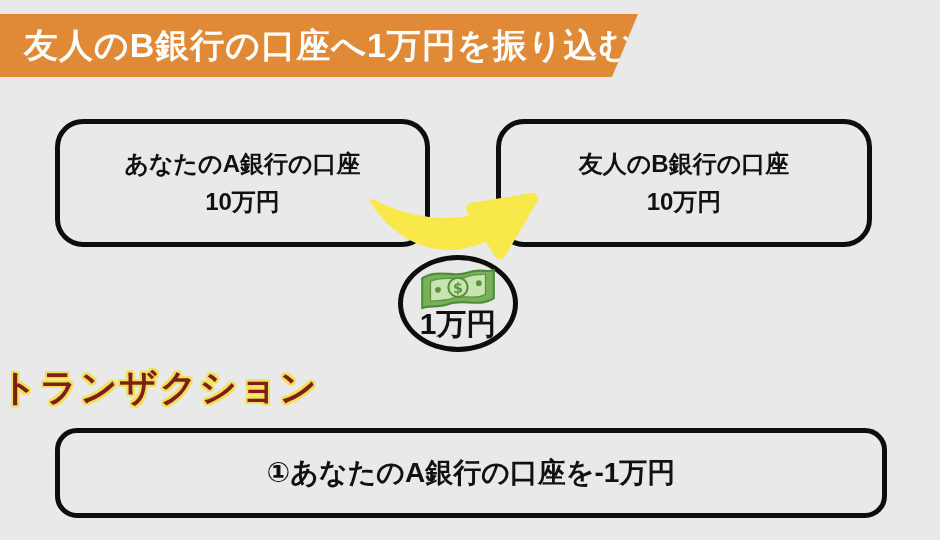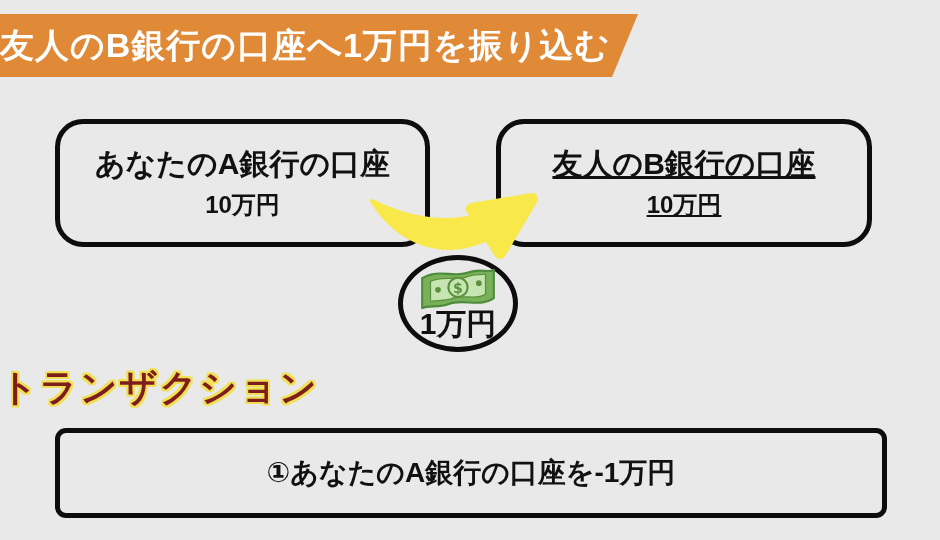--- a/index.html
+++ b/index.html
@@ -19,20 +19,21 @@
 
   
   .banner {
     position: absolute;
     left: 0; top: 14px;
     width: 638px; height: 63px;
     background: #E08937;
     clip-path: polygon(0 0, 100% 0, calc(100% - 26px) 100%, 0 100%);
     display: flex;
     align-items: center;
+    padding-left: 24px;
   }
   .banner span {
     color: #FFFFFF;
     font-size: 34px;
     letter-spacing: 1px;
     white-space: nowrap;
   }
 
   
   .box {
@@ -45,22 +46,22 @@
     top: 119px;
     height: 128px;
     display: flex;
     flex-direction: column;
     align-items: center;
     justify-content: center;
     gap: 14px;
     text-align: center;
   }
   .account-box.src { left: 55px;  width: 375px; }
-  .account-box.dst { left: 496px; width: 376px; text-decoration: underline; }
-  .acct-name    { font-size: 30px; line-height: 1; white-space: nowrap; }
+  .account-box.dst { left: 496px; width: 376px; }
+  .acct-name    { font-size: 24px; line-height: 1; white-space: nowrap; }
   .acct-balance { font-size: 24px; line-height: 1; }
 
   
   .arrow-svg {
     position: absolute;
     left: 360px; top: 183px;
     width: 190px; height: 85px;
     z-index: 5;
   }
 
@@ -94,21 +95,21 @@
       -2px -2px 0 #F0E055,  2px -2px 0 #F0E055,
       -2px  2px 0 #F0E055,  2px  2px 0 #F0E055,
       -2px  0   0 #F0E055,  2px  0   0 #F0E055,
        0   -2px 0 #F0E055,  0    2px 0 #F0E055;
   }
 
   
   .steps-box {
     left: 55px; top: 428px;
     width: 832px; height: 90px;
-    border-radius: 11px;
+    border-radius: 22px;
     display: flex;
     align-items: center;
     justify-content: center;
     gap: 26px;
   }
   .steps-box span { font-size: 28px; white-space: nowrap; }
 </style>
 </head>
 <body>
 

